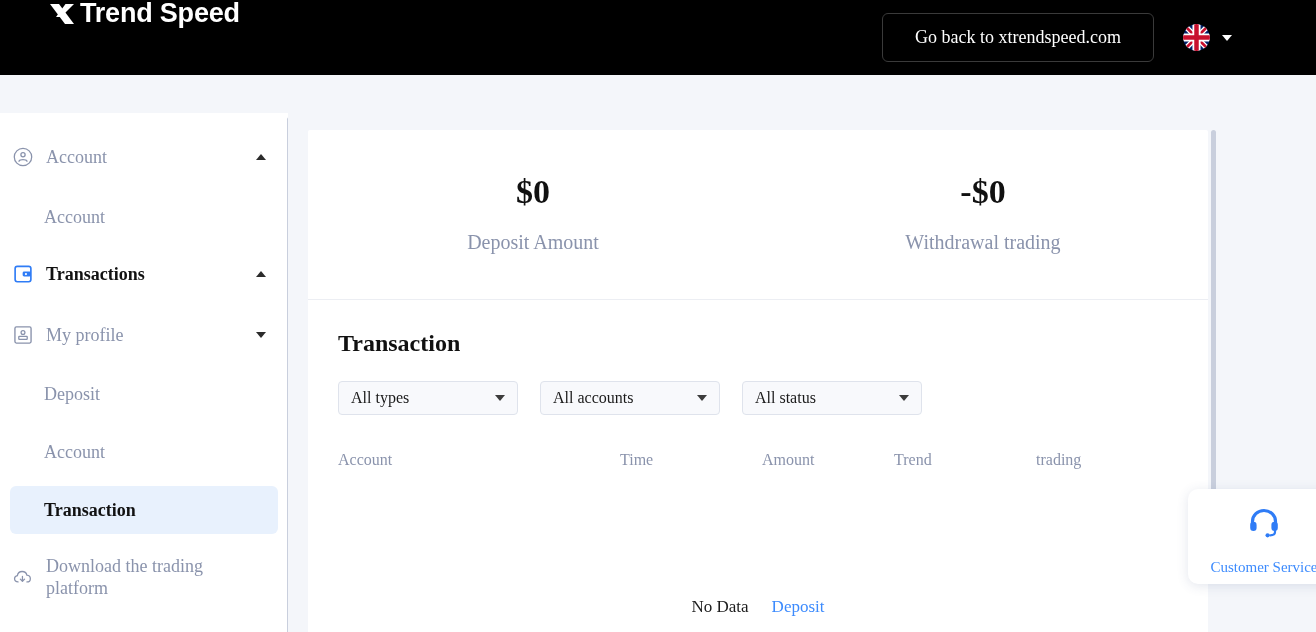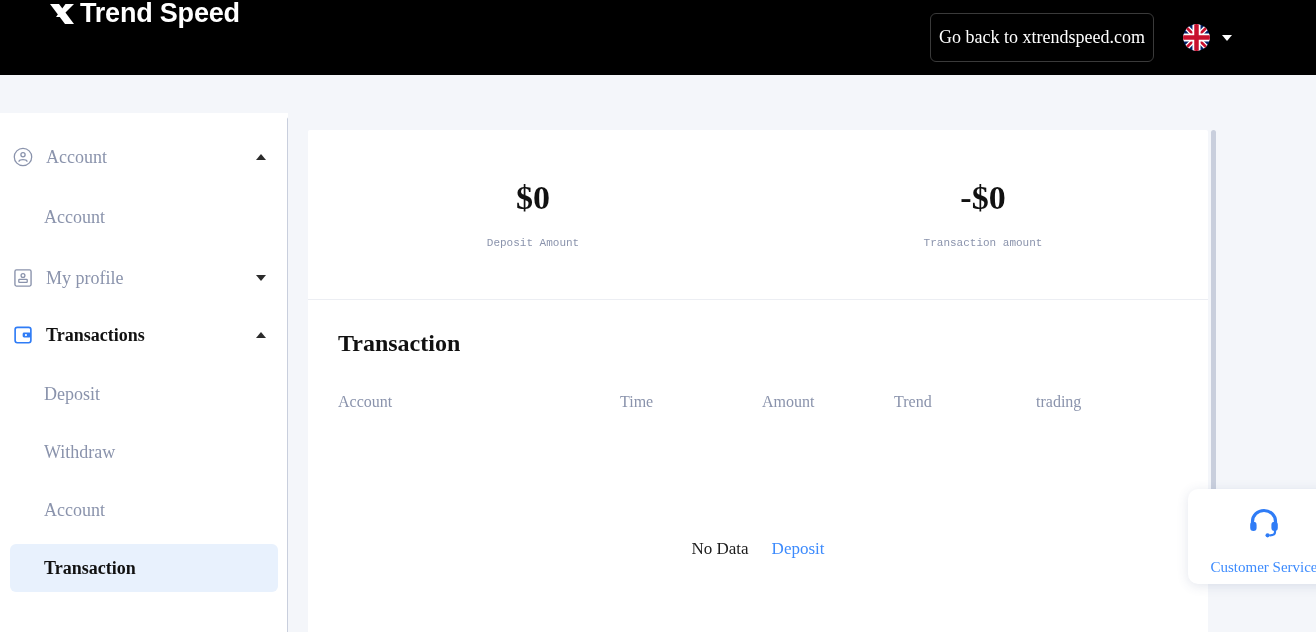--- a/index.html
+++ b/index.html
@@ -40,21 +40,21 @@
     height: 75px;
     display: flex; align-items: center;
   }
   .goback-btn {
     border: 1px solid #3a3a3a;
     border-radius: 6px;
     background: #000000;
     color: #ffffff;
     font-family: "Liberation Serif", serif;
     font-size: 18px;
-    padding: 14px 8px;
+    padding: 14px 32px;
     cursor: pointer;
     white-space: nowrap;
     line-height: 1.1;
   }
   .lang-wrap {
     display: flex; align-items: center;
     margin-left: 29px;
     cursor: pointer;
   }
   .flag {
@@ -183,23 +183,23 @@
   }
   .stat-value {
     font-size: 34px;
     font-weight: bold;
     color: #111111;
     font-family: "Liberation Serif", serif;
     line-height: 1;
   }
   .stat-label {
     margin-top: 22px;
-    font-size: 11px;
+    font-size: 20px;
     color: #8a93ac;
-    font-family: Liberation Mono, monospace;
+    font-family: Liberation Serif, serif;
   }
 
   .section-title {
     font-size: 24px;
     font-weight: bold;
     color: #111111;
     padding: 30px 0 0 30px;
     font-family: "Liberation Serif", serif;
   }
 
@@ -342,73 +342,91 @@
         <path d="M7.6 16.6 C8.6 14.4 15.4 14.4 16.4 16.6" fill="none" stroke="#8a93ac" stroke-width="1.4" stroke-linecap="round"></path>
       </svg>
       <span class="side-label">Account</span>
       <span class="caret up"></span>
     </div>
 
     <div class="side-sub" style="margin-top:12px;">
       <span class="sub-label">Account</span>
     </div>
 
+    <div class="side-item side-parent" style="margin-top:9px;">
+      <svg class="side-icon" viewBox="0 0 24 24">
+        <rect x="3.4" y="3.6" width="17.2" height="16.8" rx="2.4" fill="none" stroke="#2f7cf6" stroke-width="1.8"></rect>
+        <rect x="11.6" y="9.4" width="9" height="5.4" rx="1.6" fill="#2f7cf6"></rect>
+        <circle cx="15.2" cy="12.1" r="1.2" fill="#ffffff"></circle>
+      </svg>
+      <span class="side-label active-parent">Transactions</span>
+      <span class="caret up"></span>
+    </div>
+
     <div class="side-item side-parent" style="margin-top:13px;">
       <svg class="side-icon" viewBox="0 0 24 24">
         <rect x="3.2" y="3.2" width="17.6" height="17.6" rx="1.6" fill="none" stroke="#8a93ac" stroke-width="1.5"></rect>
         <circle cx="12" cy="9.3" r="2.1" fill="none" stroke="#8a93ac" stroke-width="1.4"></circle>
         <rect x="7.4" y="13.6" width="9.2" height="3.2" rx="0.6" fill="none" stroke="#8a93ac" stroke-width="1.4"></rect>
       </svg>
       <span class="side-label">My profile</span>
       <span class="caret down"></span>
     </div>
 
-    <div class="side-item side-parent" style="margin-top:9px;">
-      <svg class="side-icon" viewBox="0 0 24 24">
-        <rect x="3.4" y="3.6" width="17.2" height="16.8" rx="2.4" fill="none" stroke="#2f7cf6" stroke-width="1.8"></rect>
-        <rect x="11.6" y="9.4" width="9" height="5.4" rx="1.6" fill="#2f7cf6"></rect>
-        <circle cx="15.2" cy="12.1" r="1.2" fill="#ffffff"></circle>
-      </svg>
-      <span class="side-label active-parent">Transactions</span>
-      <span class="caret up"></span>
-    </div>
-
     <div class="side-sub" style="margin-top:11px;">
       <span class="sub-label">Deposit</span>
     </div>
     <div class="side-sub" style="margin-top:10px;">
-      <span class="sub-label">Withdraw</span>
-    </div>
-    <div class="side-sub" style="margin-top:10px;">
       <span class="sub-label">Account</span>
     </div>
     <div class="side-sub selected" style="margin-top:10px;">
       <span class="sub-label">Transaction</span>
     </div>
 
+    <div class="side-item multiline" style="margin-top:14px;">
+      <svg class="side-icon" viewBox="0 0 24 24">
+        <path d="M6.6 17.4 C4.2 17.4 2.8 15.8 2.8 13.9 C2.8 12.1 4.1 10.7 5.9 10.5 C6.2 7.9 8.4 6 11.1 6 C13.6 6 15.7 7.7 16.2 10 C18.4 10.2 20 11.9 20 13.8 C20 15.8 18.4 17.4 16.3 17.4" fill="none" stroke="#8a93ac" stroke-width="1.4" stroke-linecap="round"></path>
+        <path d="M11.4 11.4 V16.6 M9.1 14.3 L11.4 16.8 L13.7 14.3" fill="none" stroke="#8a93ac" stroke-width="1.4" stroke-linecap="round" stroke-linejoin="round"></path>
+      </svg>
+      <span class="side-label">Download the trading platform</span>
+    </div>
   </div>
 
   <div class="side-scrollbar"></div>
 
   <div class="main">
     <div class="card">
 
       <div class="stats">
         <div class="stat">
           <div class="stat-value">$0</div>
           <div class="stat-label">Deposit Amount</div>
         </div>
         <div class="stat">
           <div class="stat-value">-$0</div>
-          <div class="stat-label">Transaction amount</div>
+          <div class="stat-label">Withdrawal trading</div>
         </div>
       </div>
 
       <div class="section-title">Transaction</div>
 
+      <div class="filters">
+        <div class="select">
+          <span class="select-text">All types</span>
+          <span class="select-caret"></span>
+        </div>
+        <div class="select">
+          <span class="select-text">All accounts</span>
+          <span class="select-caret"></span>
+        </div>
+        <div class="select">
+          <span class="select-text">All status</span>
+          <span class="select-caret"></span>
+        </div>
+      </div>
 
       <div class="table-head">
         <div class="th c0">Account</div>
         <div class="th c1">Time</div>
         <div class="th c2">Amount</div>
         <div class="th c3">Trend</div>
         <div class="th c4">trading</div>
       </div>
 
       <div class="empty">

